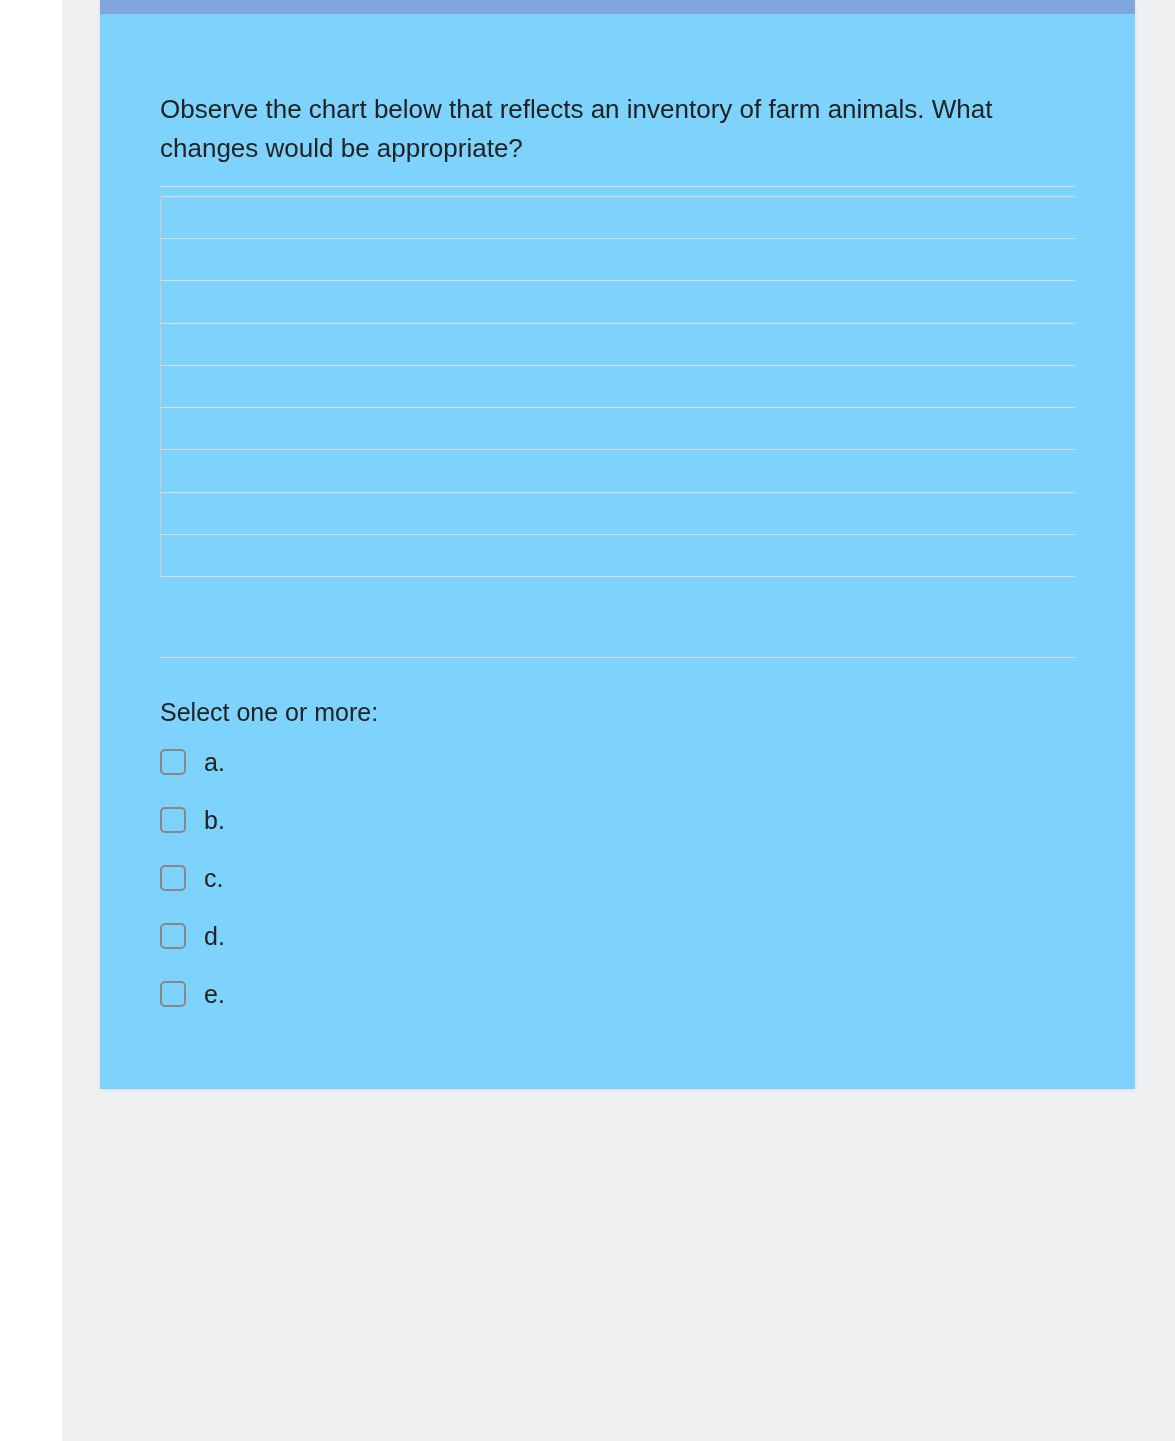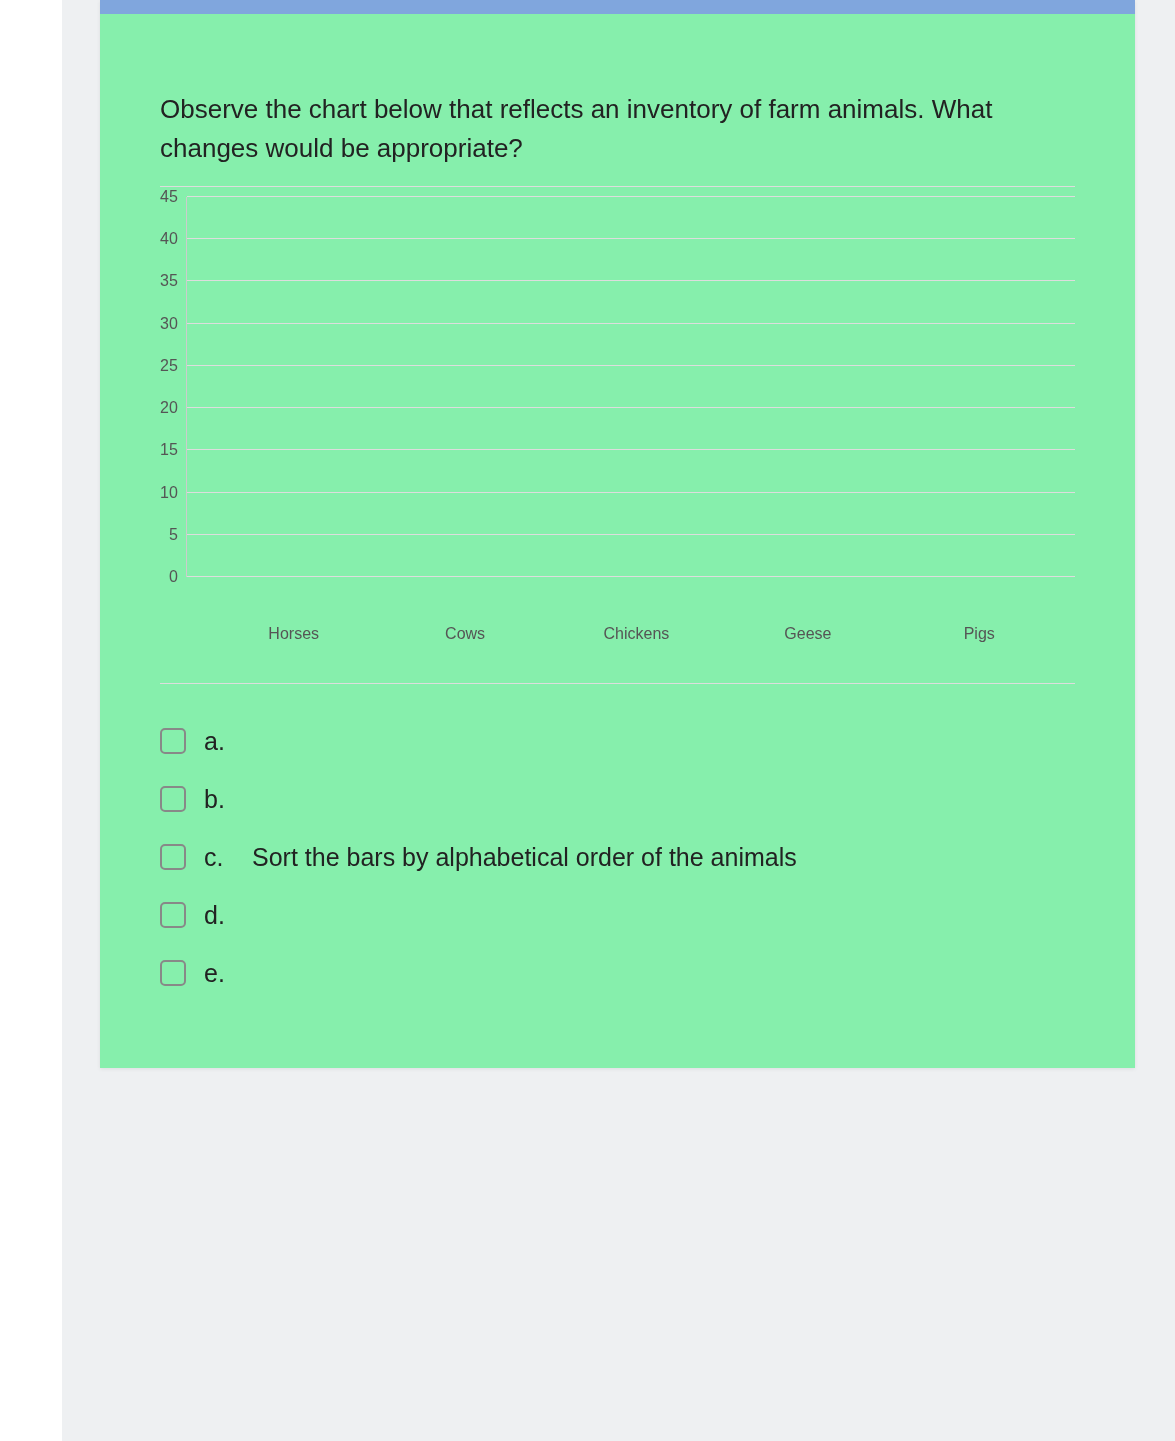--- a/index.html
+++ b/index.html
@@ -18,21 +18,21 @@
   }
   .left-gutter {
     position: absolute;
     top: 0;
     left: 0;
     width: 62px;
     height: 100%;
     background: #fff;
   }
   .card {
-    background: #86efac;
+    background: #7dd3fc;
     box-shadow: 0 1px 4px rgba(0,0,0,0.08);
     position: relative;
     padding: 50px 60px 80px 60px;
     margin-left: 0;
   }
   .top-stripe {
     position: absolute;
     top: 0;
     left: 0;
     right: 0;
@@ -166,32 +166,20 @@
   <div class="left-gutter"></div>
 
   <div class="card">
     <div class="top-stripe"></div>
 
     <div class="question-text">Observe the chart below that reflects an inventory of farm animals.  What changes would be appropriate?</div>
     <hr class="q-divider">
 
     <div class="chart-wrap">
       <div class="chart">
-        <div class="y-axis" id="y-axis">
-            <div class="y-tick">45</div>
-            <div class="y-tick">40</div>
-            <div class="y-tick">35</div>
-            <div class="y-tick">30</div>
-            <div class="y-tick">25</div>
-            <div class="y-tick">20</div>
-            <div class="y-tick">15</div>
-            <div class="y-tick">10</div>
-            <div class="y-tick">5</div>
-            <div class="y-tick">0</div>
-          </div>
         <div class="plot" id="plot">
           <div class="bars" id="bars">
               <div class="bar-slot">
                 <div class="bar" style="height: 11.1111%; background: rgb(91, 123, 196);"></div>
               </div>
               <div class="bar-slot">
                 <div class="bar" style="height: 88.8889%; background: rgb(224, 123, 46);"></div>
               </div>
               <div class="bar-slot">
                 <div class="bar" style="height: 51.1111%; background: rgb(247, 247, 26);"></div>
@@ -208,45 +196,38 @@
             <div class="gridline" style="bottom: 77.7778%;"></div>
             <div class="gridline" style="bottom: 66.6667%;"></div>
             <div class="gridline" style="bottom: 55.5556%;"></div>
             <div class="gridline" style="bottom: 44.4444%;"></div>
             <div class="gridline" style="bottom: 33.3333%;"></div>
             <div class="gridline" style="bottom: 22.2222%;"></div>
             <div class="gridline" style="bottom: 11.1111%;"></div>
             <div class="gridline" style="bottom: 0%;"></div>
           </div>
       </div>
-      <div class="x-axis" id="x-axis">
-          <div class="x-label">Horses</div>
-          <div class="x-label">Cows</div>
-          <div class="x-label">Chickens</div>
-          <div class="x-label">Geese</div>
-          <div class="x-label">Pigs</div>
-        </div>
     </div>
 
     <hr class="chart-divider">
 
+    <div class="prompt">Select one or more:</div>
 
     <div class="options" id="options">
         <div class="option">
           <div class="checkbox"></div>
           <div class="letter">a.</div>
         </div>
         <div class="option">
           <div class="checkbox"></div>
           <div class="letter">b.</div>
         </div>
         <div class="option">
           <div class="checkbox"></div>
           <div class="letter">c.</div>
-          <div>Sort the bars by alphabetical order of the animals</div>
         </div>
         <div class="option">
           <div class="checkbox"></div>
           <div class="letter">d.</div>
         </div>
         <div class="option">
           <div class="checkbox"></div>
           <div class="letter">e.</div>
         </div>
       </div>

